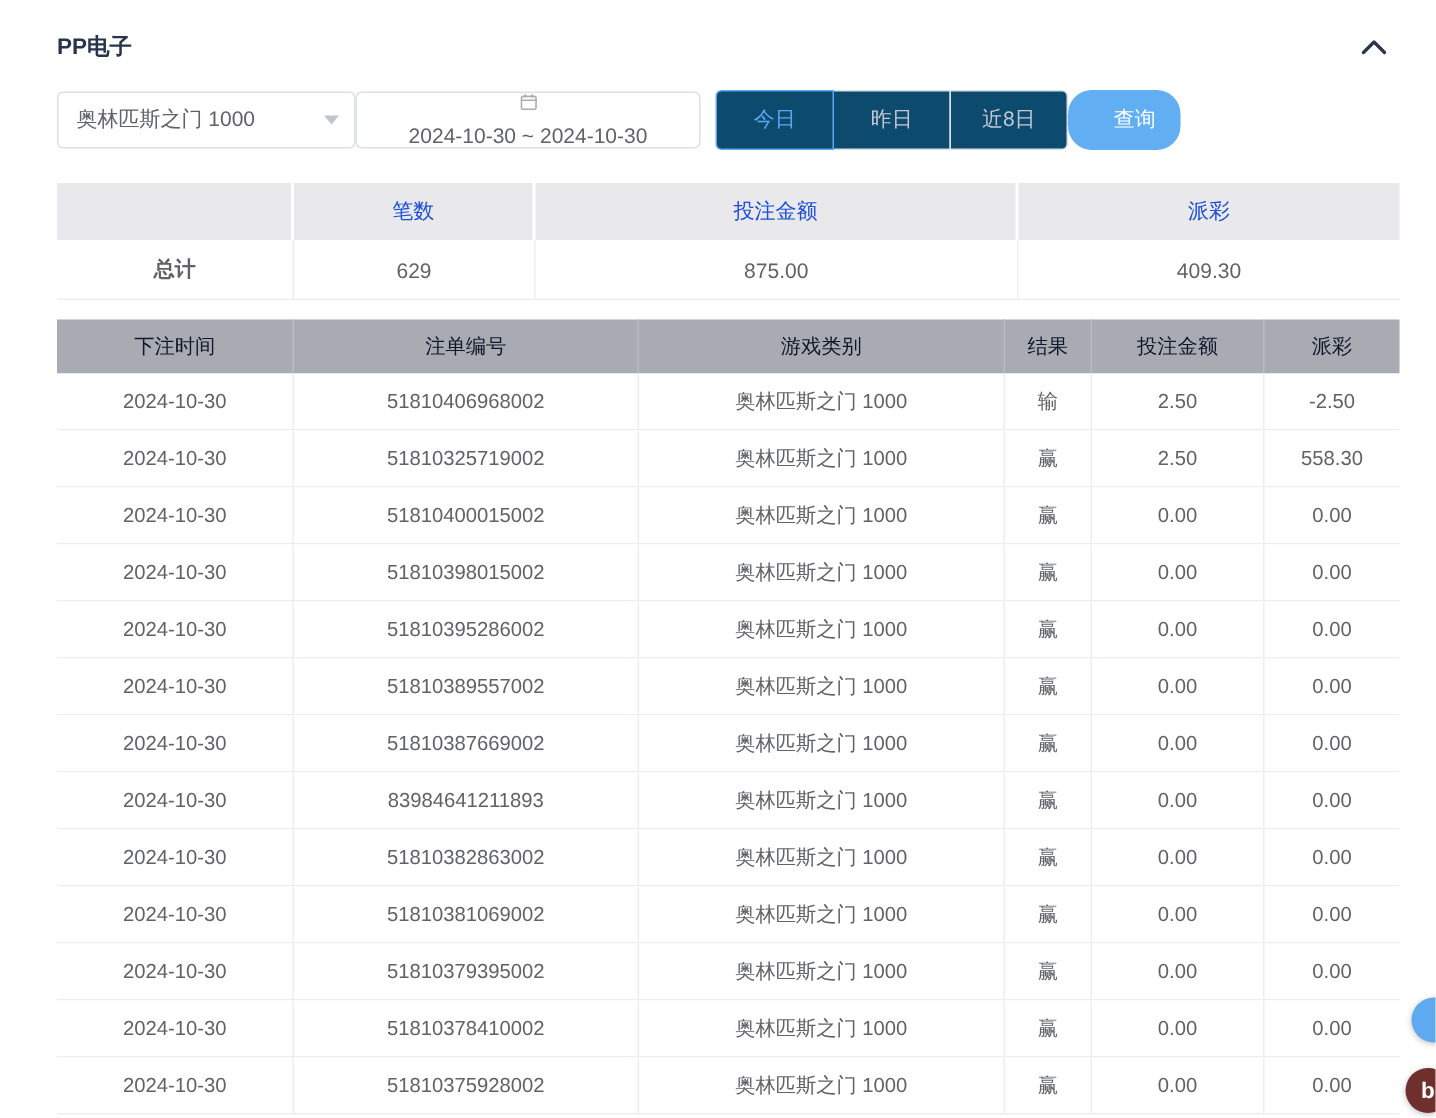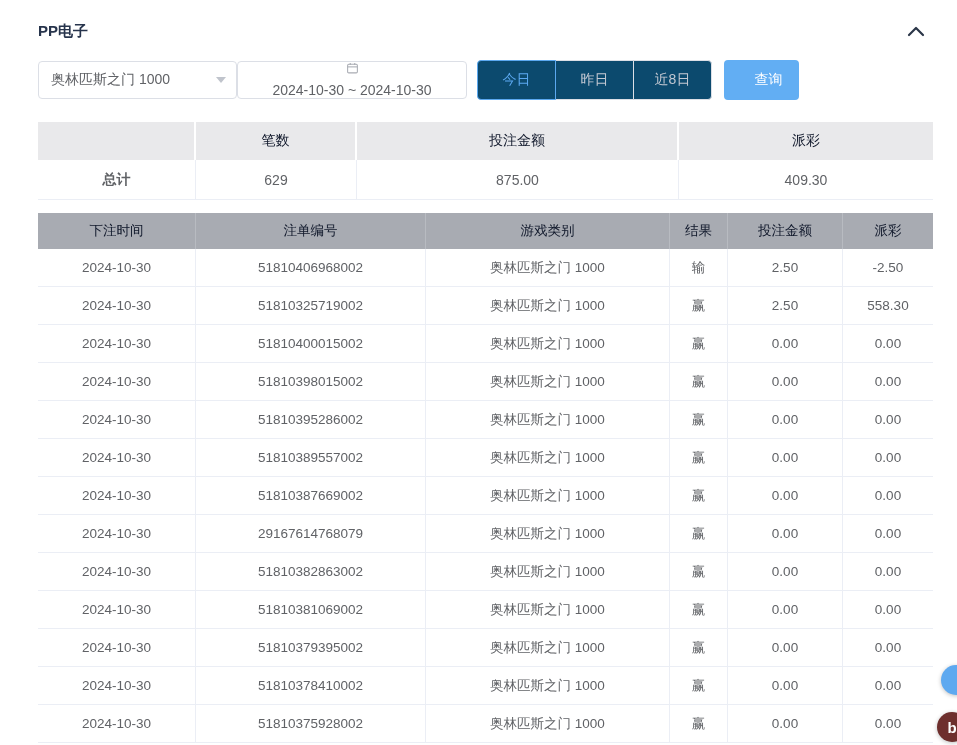--- a/index.html
+++ b/index.html
@@ -39,30 +39,30 @@
   .btn-group { display: flex; margin-left: 10px; }
   .qbtn {
     min-width: 79px; height: 40px; background: #0c4a6e; border: 1px solid #dcdfe6;
     font-size: 14px; color: #c3c8d2; cursor: pointer; margin-left: -1px;
     font-family: inherit;
   }
   .qbtn:first-child { margin-left: 0; border-radius: 4px 0 0 4px; }
   .qbtn:last-child { border-radius: 0 4px 4px 0; }
   .qbtn.active { border: 1px solid #5ba8f0; color: #5ba8f0; position: relative; z-index: 2; }
   .search-btn {
-    width: 75px; height: 40px; margin-left: 12px; background: #62aef3; border: none;
-    border-radius: 4px; color: #ffffff; font-size: 14px; cursor: pointer; font-family: inherit; padding-left: 14px;
+    width: 75px; height: 40px; background: #62aef3; border: none;
+    border-radius: 16px; color: #ffffff; font-size: 14px; cursor: pointer; font-family: inherit; padding-left: 14px;
   }
 
   
   .summary { margin-top: 22px; width: 895px; font-size: 14px; }
   .summary .s-head { display: flex; background: #e9e9eb; height: 38px; }
   .summary .s-head .cell {
     display: flex; align-items: center; justify-content: center;
-    color: #0f172a; border-right: 2px solid #ffffff;
+    color: #1d4ed8; border-right: 2px solid #ffffff;
   }
   .summary .s-head .cell:last-child { border-right: none; }
   .summary .s-body { display: flex; height: 40px; border-bottom: 1px solid #ebeef5; }
   .summary .s-body .cell {
     display: flex; align-items: center; justify-content: center; color: #606266;
     border-right: 1px solid #ebeef5;
   }
   .summary .s-body .cell:last-child { border-right: none; }
   .sc0 { width: 158px; font-weight: bold; } .sc1 { width: 161px; } .sc2 { width: 322px; } .sc3 { width: 254px; }
 
@@ -216,21 +216,21 @@
     <div class="cell c0">2024-10-30</div>
     <div class="cell c1">51810387669002</div>
     <div class="cell c2">奥林匹斯之门 1000</div>
     <div class="cell c3">赢</div>
     <div class="cell c4">0.00</div>
     <div class="cell c5">0.00</div>
   </div>
 
   <div class="t-row">
     <div class="cell c0">2024-10-30</div>
-    <div class="cell c1">29167614768079</div>
+    <div class="cell c1">83984641211893</div>
     <div class="cell c2">奥林匹斯之门 1000</div>
     <div class="cell c3">赢</div>
     <div class="cell c4">0.00</div>
     <div class="cell c5">0.00</div>
   </div>
 
   <div class="t-row">
     <div class="cell c0">2024-10-30</div>
     <div class="cell c1">51810382863002</div>
     <div class="cell c2">奥林匹斯之门 1000</div>

